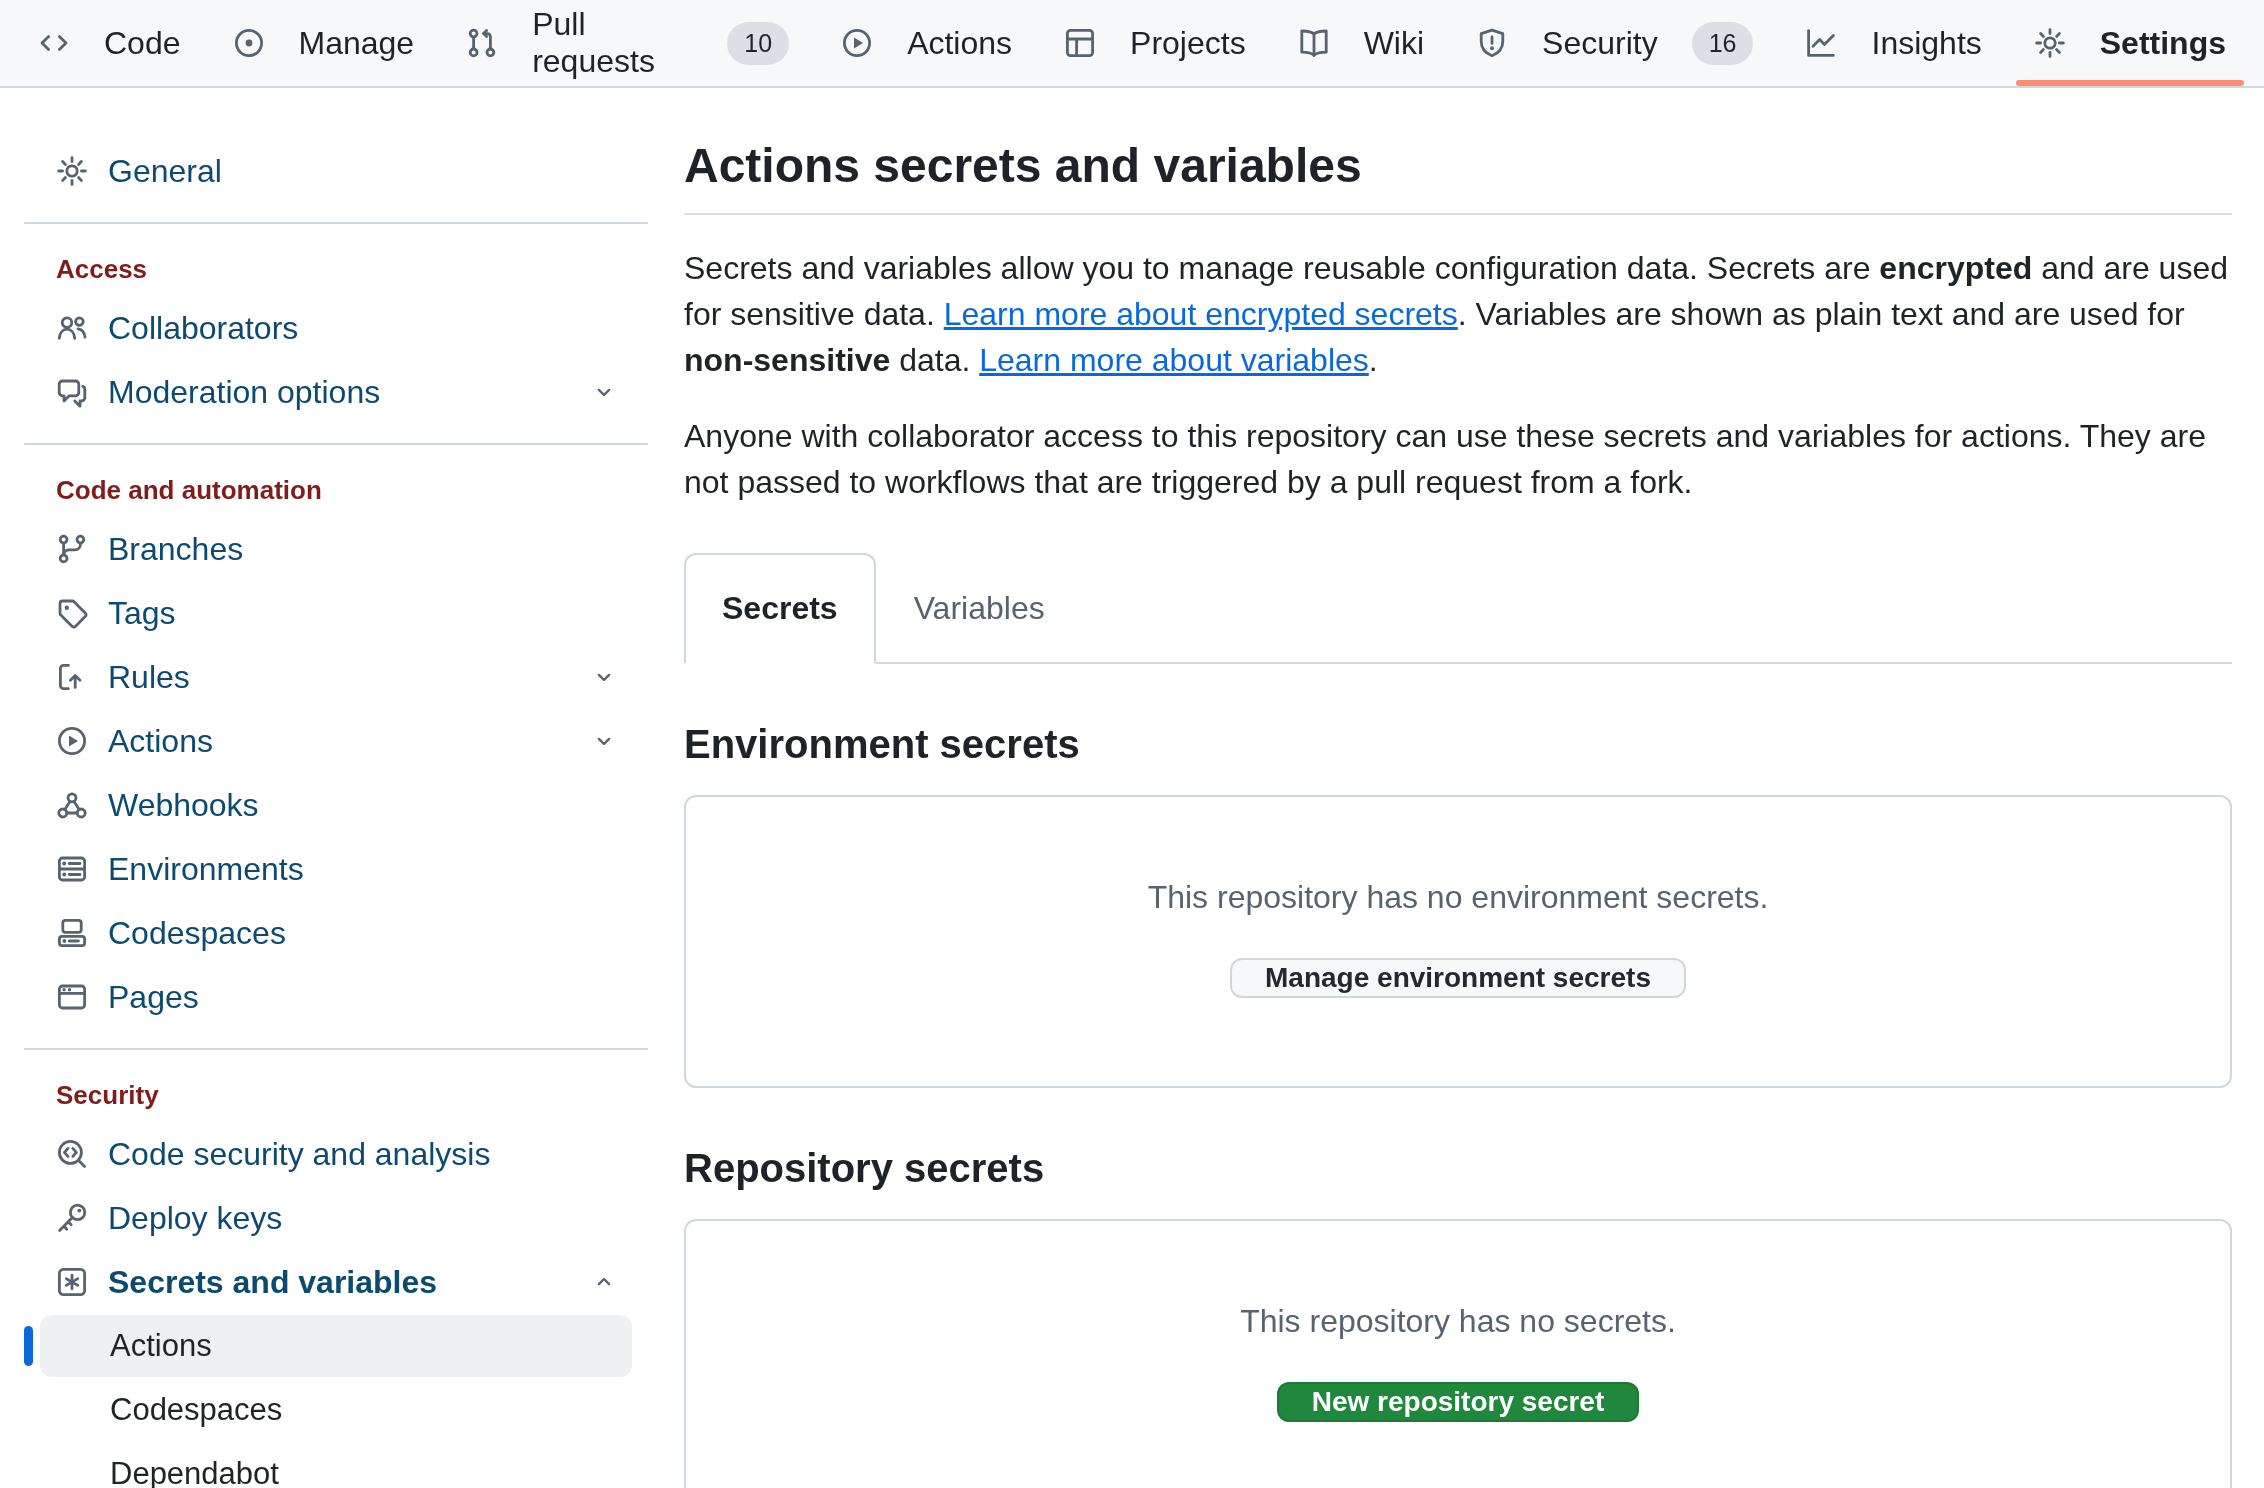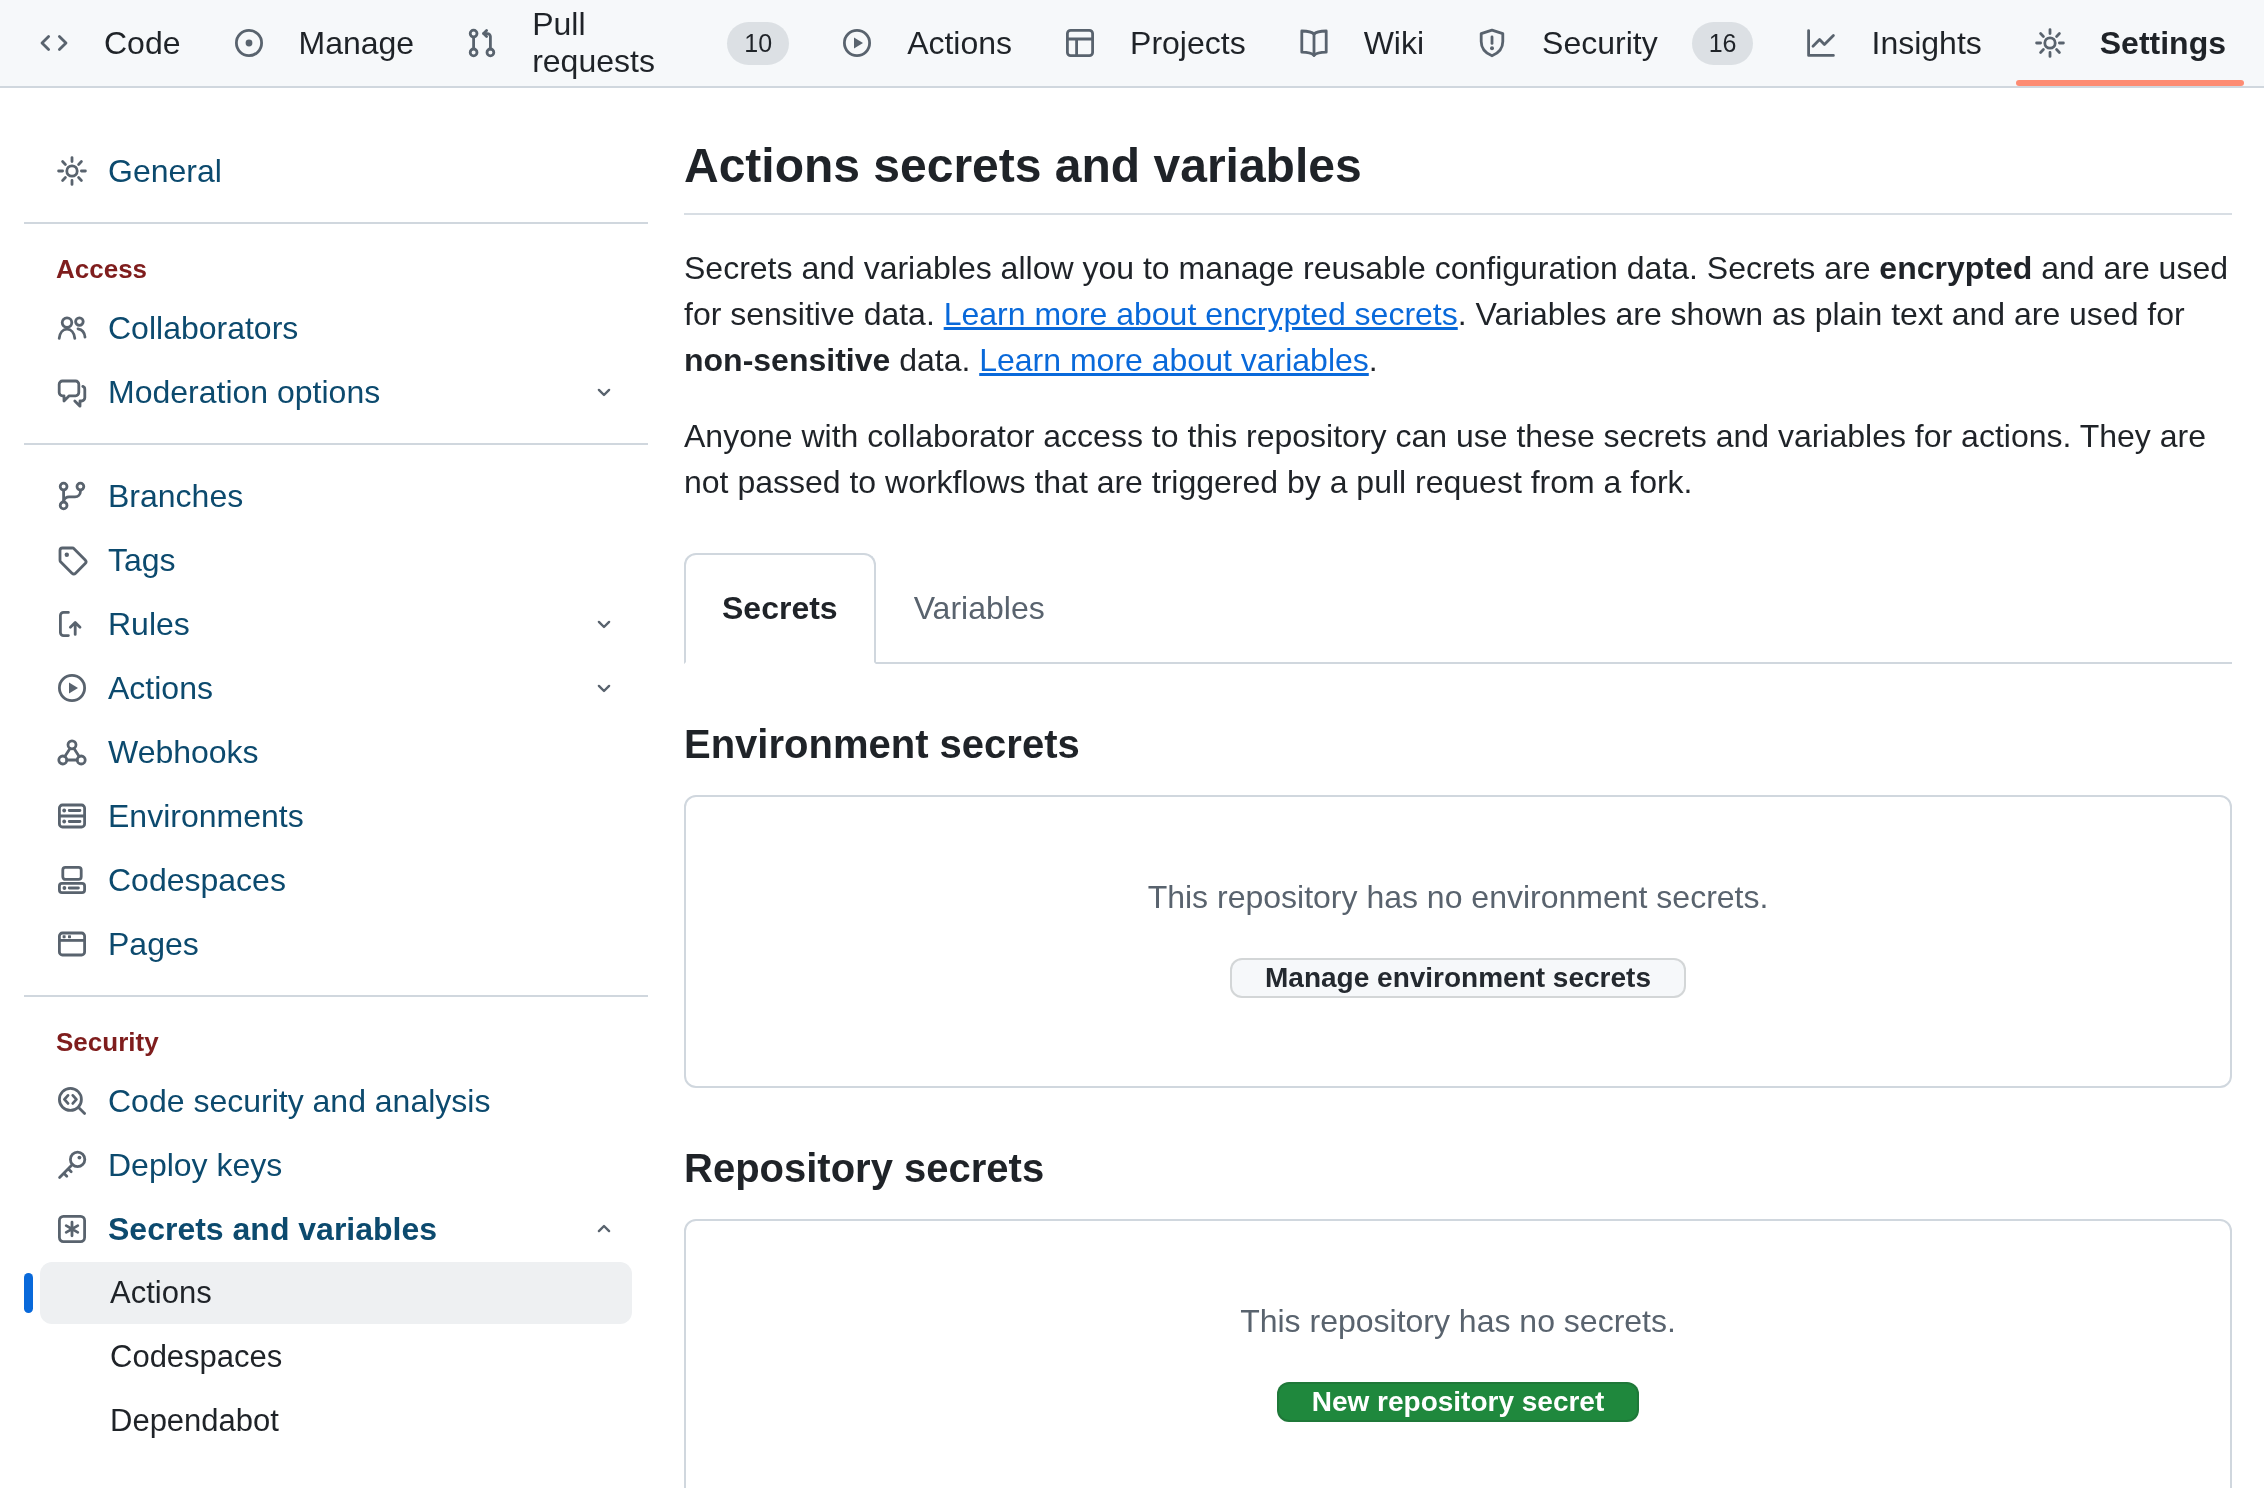--- a/index.html
+++ b/index.html
@@ -267,20 +267,21 @@
         <svg width="24" height="24" viewBox="0 0 16 16">
             <g stroke="currentColor" fill="none" stroke-width="1.6" stroke-linecap="round" stroke-linejoin="round">
               <path d="M4.6 6.6 8 10l3.4-3.4"></path>
             </g>
           </svg>
       </span>
     </a>
 
     <div class="side-divider"></div>
 
+    <div class="side-section-title">Code and automation</div>
 
     <a class="side-item">
       <span class="icon">
         <svg width="32" height="32" viewBox="0 0 16 16">
             <g stroke="currentColor" fill="none" stroke-width="1.4" stroke-linecap="round">
               <circle cx="3.8" cy="3.3" r="1.7"></circle>
               <circle cx="3.8" cy="12.7" r="1.7"></circle>
               <circle cx="12.2" cy="3.3" r="1.7"></circle>
               <path d="M3.8 5.2v5.6"></path>
               <path d="M12.2 5.2v.5c0 1.5-1.2 2.7-2.7 2.7H6.5c-1.2 0-2.2.8-2.6 1.9"></path>

